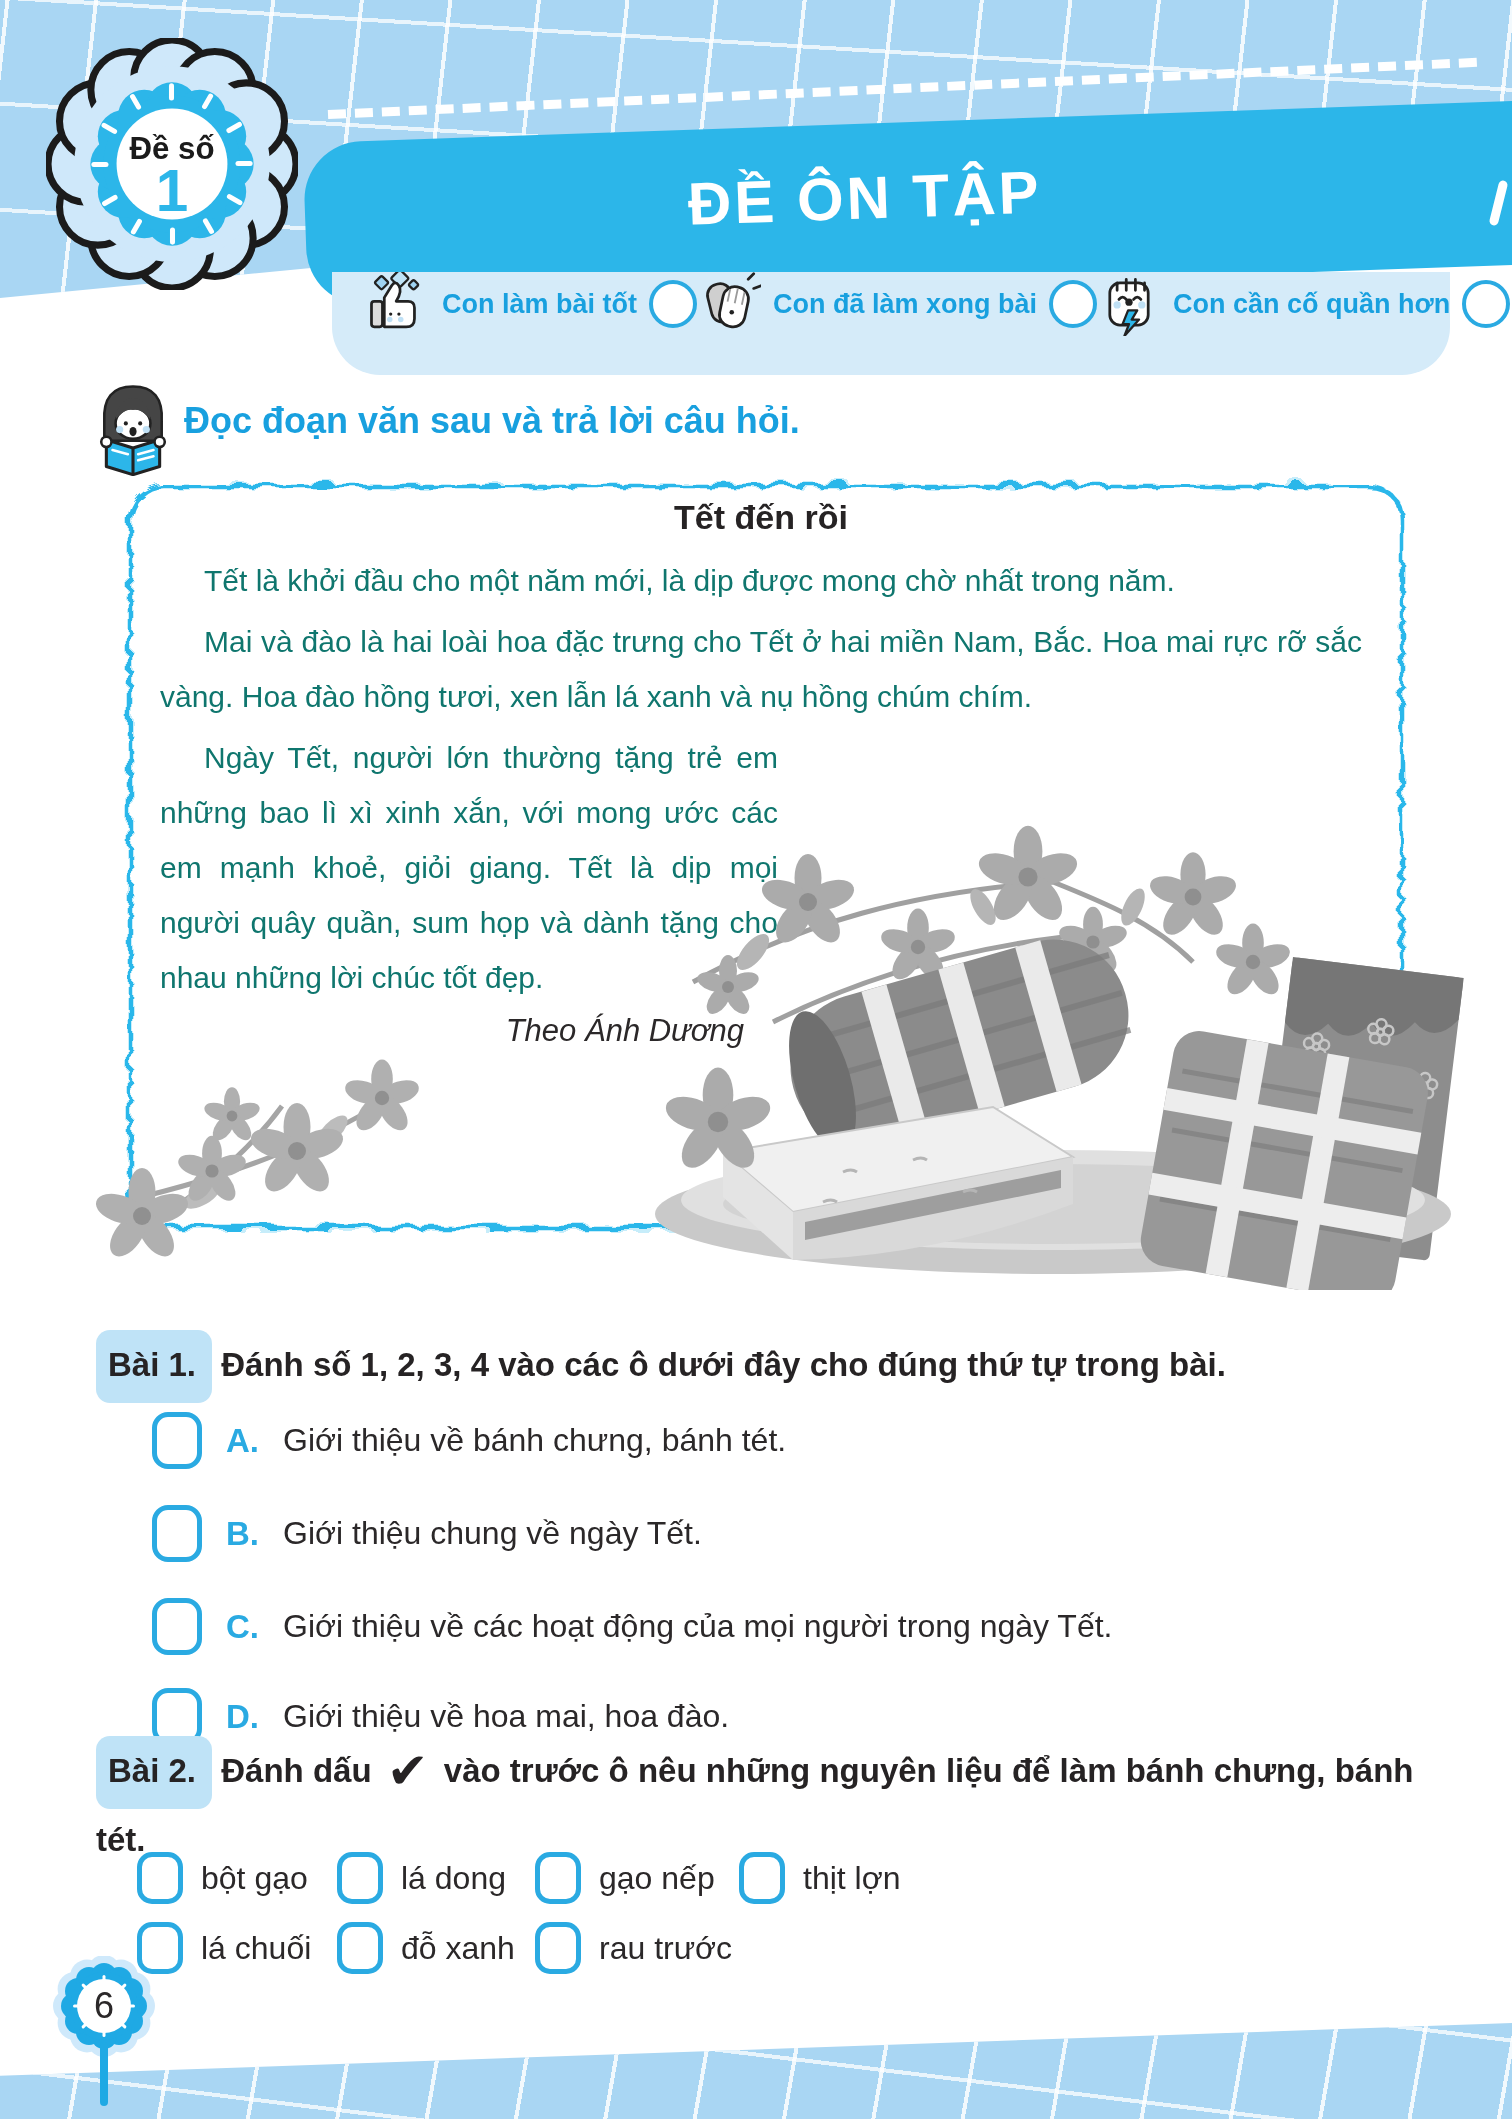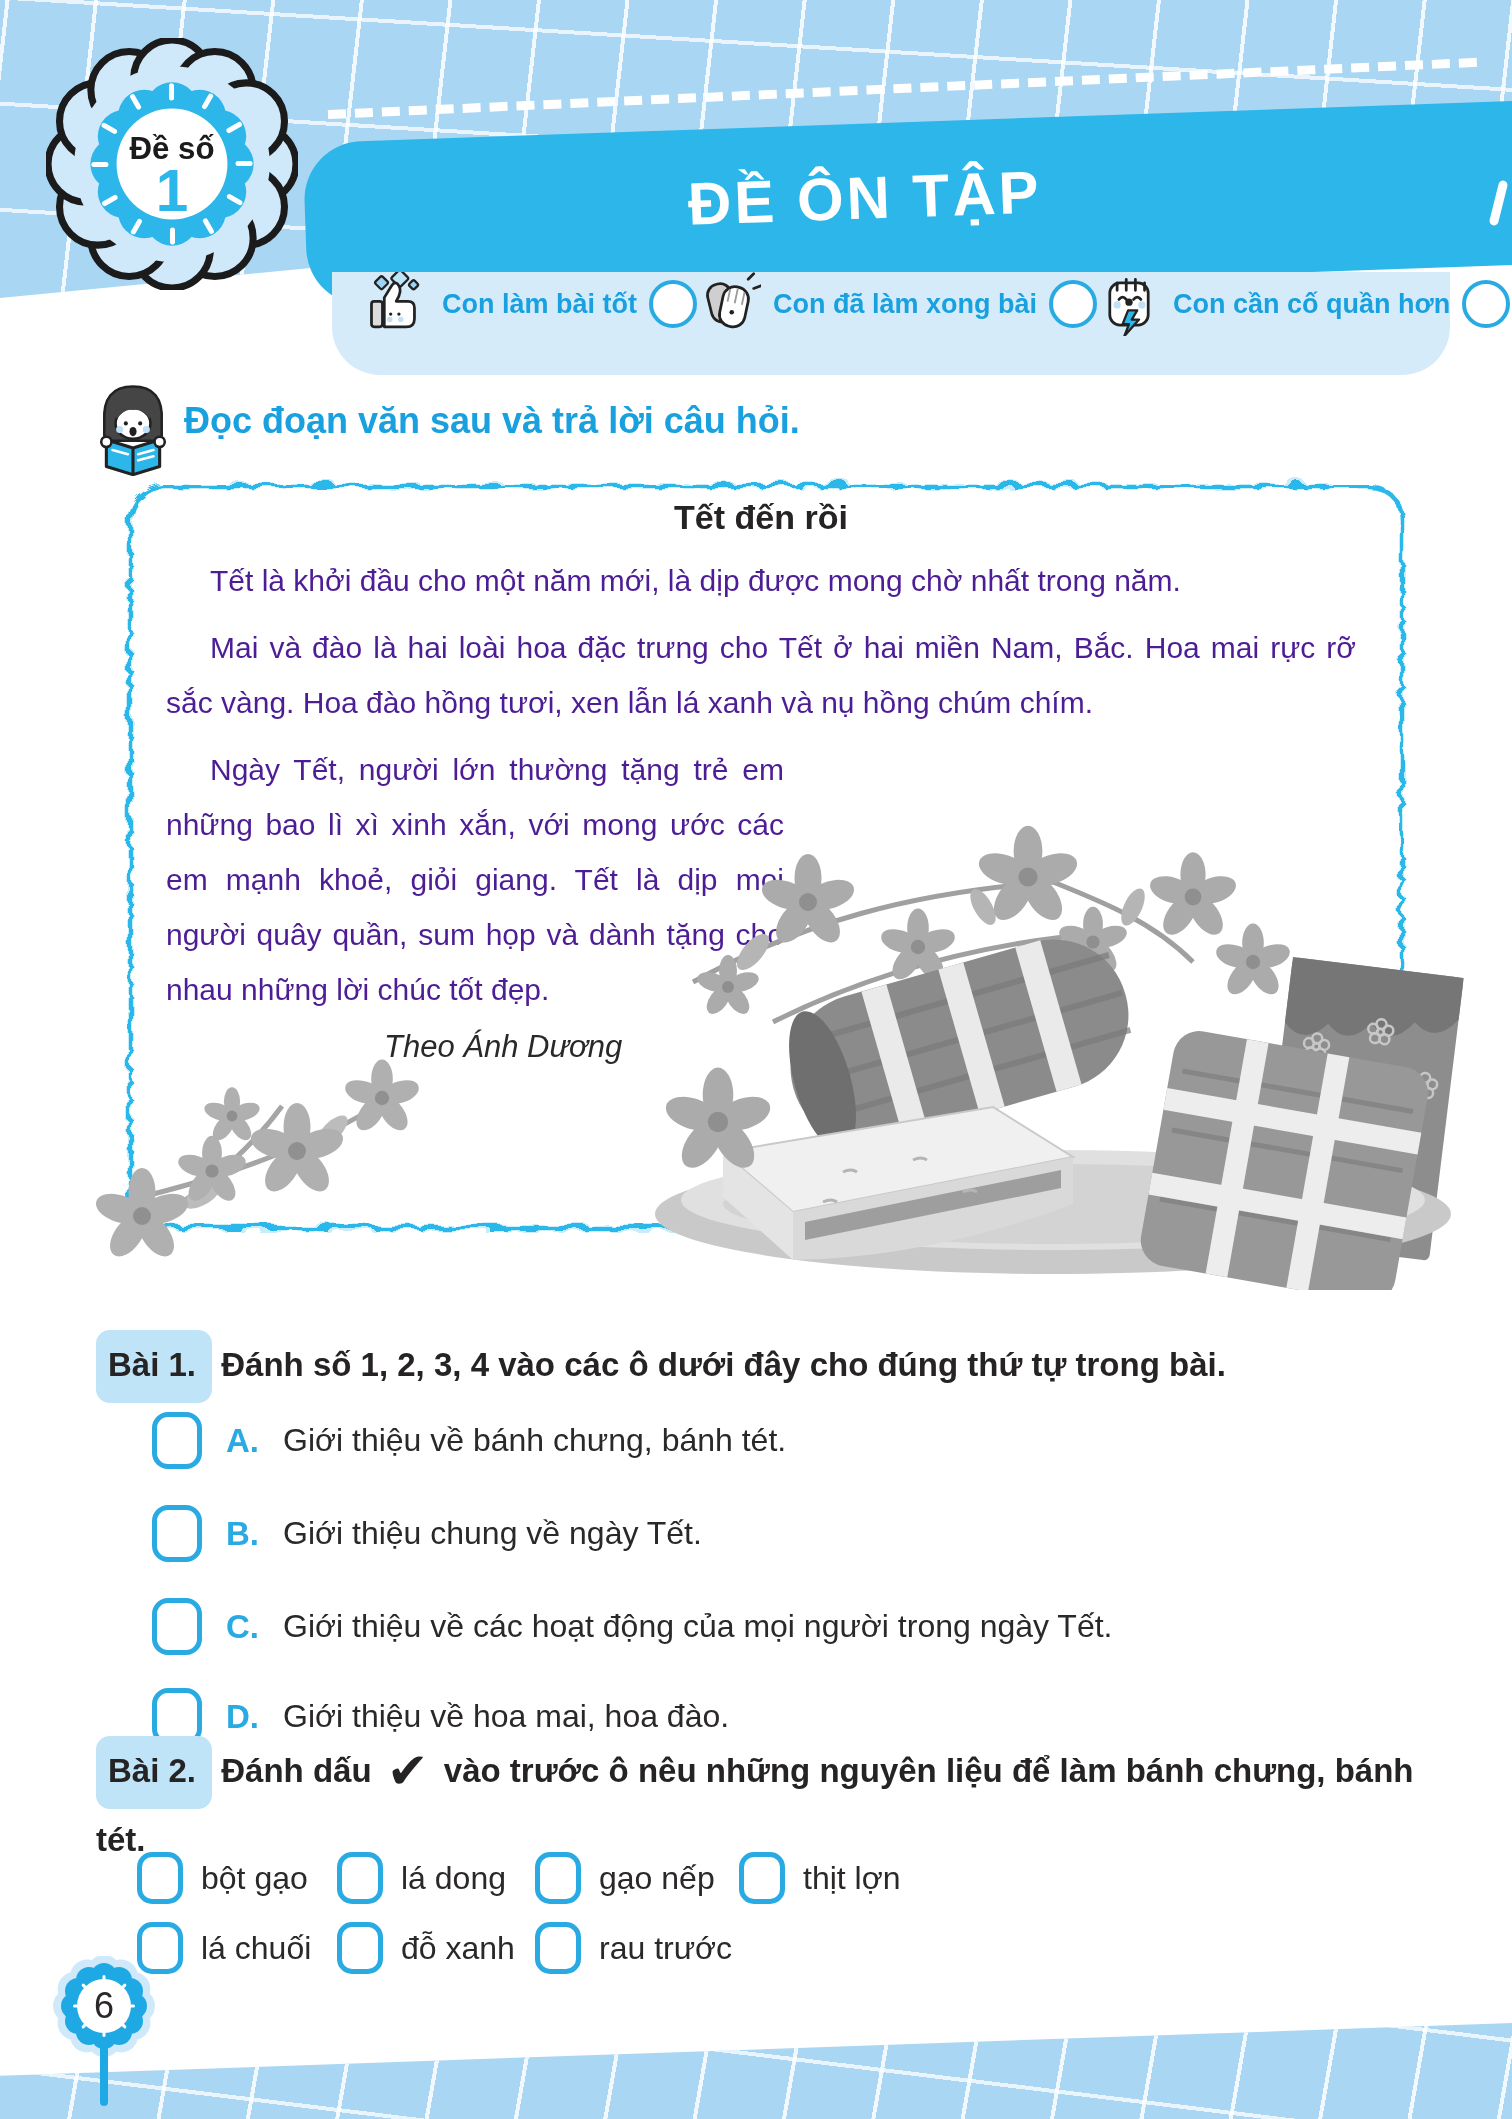--- a/index.html
+++ b/index.html
@@ -27,23 +27,23 @@
   .p-circle{width:48px;height:48px;border:4px solid #2aaae2;border-radius:50%;background:#fff;box-sizing:border-box;}
   .badge{position:absolute;left:46px;top:38px;width:252px;height:252px;}
   .read-row{position:absolute;left:92px;top:378px;width:1300px;height:100px;}
   .read-icon{position:absolute;left:0;top:0;}
   .read-text{position:absolute;left:92px;top:22px;color:#18a0df;font-weight:bold;font-size:36px;}
   .passage{position:absolute;left:110px;top:468px;width:1304px;height:772px;}
   .passage-border{position:absolute;left:0;top:0;}
   .passage-content{position:absolute;left:0;top:0;width:100%;height:100%;
        padding:30px 46px 0 44px;box-sizing:border-box;}
   .passage-title{text-align:center;font-weight:bold;font-size:34px;margin:0 0 16px 0;color:#262324;}
-  .passage-content p{font-size:30px;line-height:55px;margin:12px;text-align:justify;text-indent:44px;color:#4c1d95;}
+  .passage-content p{font-size:30px;line-height:55px;margin:6px;text-align:justify;text-indent:44px;color:#0f766e;}
   .p-wrap{width:618px;}
-  .attribution{font-style:italic;font-size:31px;width:360px;margin-left:230px;text-align:left;margin-top:8px;color:#2b2829;}
+  .attribution{font-style:italic;font-size:31px;width:360px;margin-left:230px;text-align:right;margin-top:8px;color:#2b2829;}
   .illustration{position:absolute;left:633px;top:812px;width:840px;height:478px;z-index:3;}
   .corner-flowers{position:absolute;left:82px;top:1056px;width:350px;height:205px;z-index:3;}
   .chip{display:inline-block;background:#bfe3f7;border-radius:14px;padding:4px 16px 7px 12px;
         font-weight:bold;font-size:33px;color:#262324;}
   .ex-head{position:absolute;left:96px;width:1330px;font-weight:bold;font-size:33px;line-height:62px;color:#262324;}
   .ex1-head{top:1330px;}
   .ex2-head{top:1736px;}
   .check{font-family:"DejaVu Sans",sans-serif;font-size:50px;vertical-align:-6px;padding:0 6px;}
   .option{position:absolute;left:152px;display:flex;align-items:center;gap:24px;}
   .cbox{width:50px;height:57px;border:5px solid #2aaae2;border-radius:16px;background:#fff;box-sizing:border-box;flex:none;}

